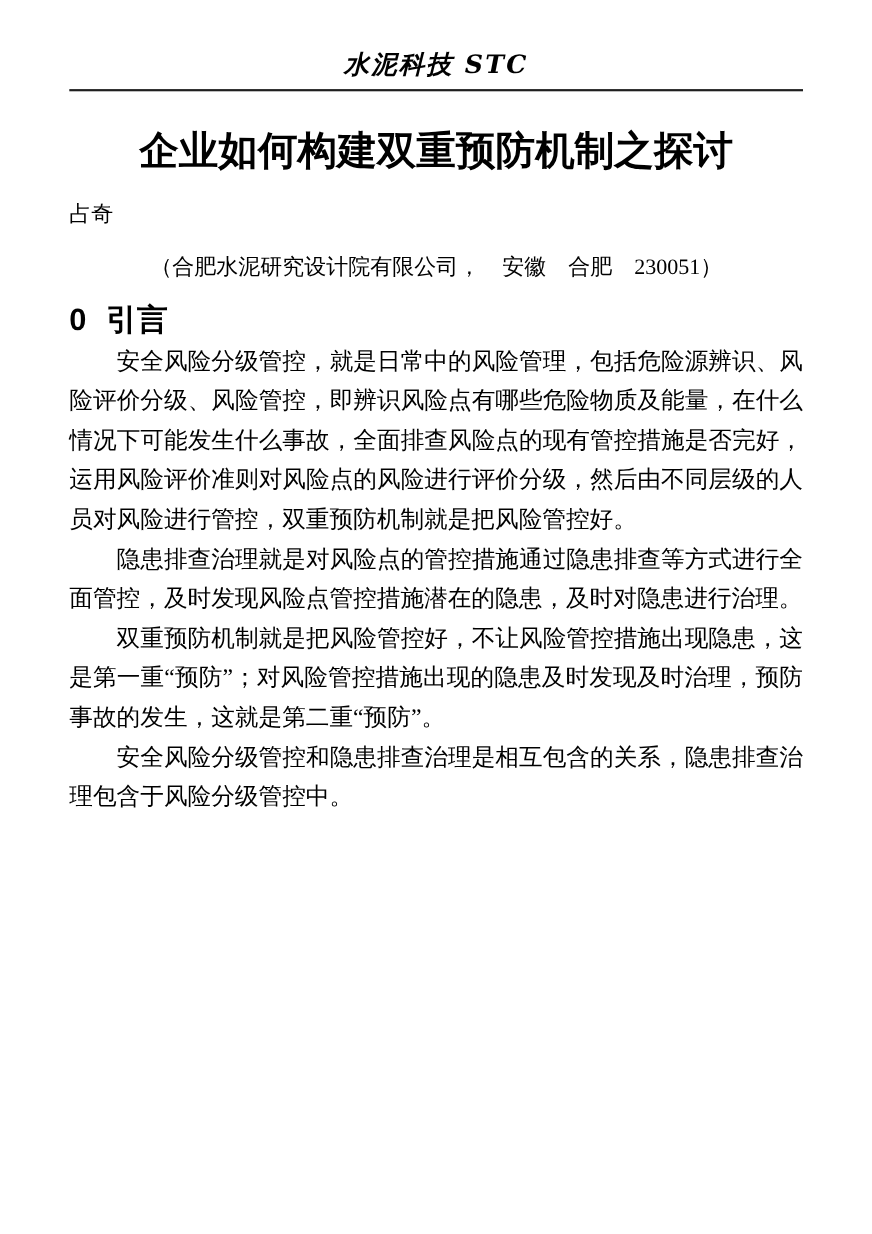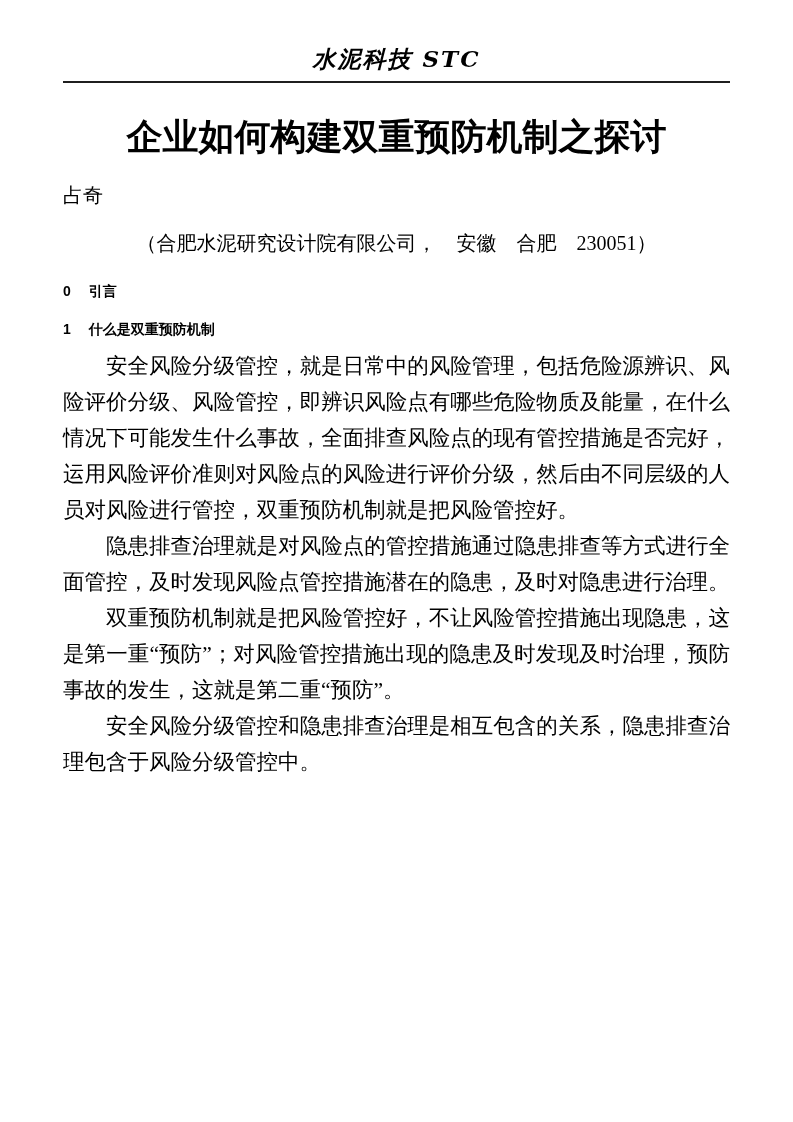--- a/index.html
+++ b/index.html
@@ -47,21 +47,21 @@
     text-align:center;
     font-size:20px;
     line-height:26px;
     white-space:pre;
   }
   .content { margin-top:16px; }
   .section-heading {
     margin:0;
     font-family:"Liberation Sans", sans-serif;
     font-weight:700;
-    font-size:14px;
+    font-size:28px;
     line-height:38px;
     color:#000;
   }
   .sec-num { display:inline-block; margin-right:18px; }
   .body-para {
     margin:0;
     font-size:21.5px;
     line-height:36px;
     text-align:justify;
     text-indent:2em;
@@ -108,23 +108,20 @@
 
   <div class="content">
 
     <section>
       <h2 class="section-heading">
         <span class="sec-num">0</span><span>引言</span>
       </h2>
     </section>
 
     <section>
-      <h2 class="section-heading">
-        <span class="sec-num">1</span><span>什么是双重预防机制</span>
-      </h2>
       <p class="body-para">安全风险分级管控，就是日常中的风险管理，包括危险源辨识、风险评价分级、风险管控，即辨识风险点有哪些危险物质及能量，在什么情况下可能发生什么事故，全面排查风险点的现有管控措施是否完好，运用风险评价准则对风险点的风险进行评价分级，然后由不同层级的人员对风险进行管控，双重预防机制就是把风险管控好。</p>
       <p class="body-para">隐患排查治理就是对风险点的管控措施通过隐患排查等方式进行全面管控，及时发现风险点管控措施潜在的隐患，及时对隐患进行治理。</p>
       <p class="body-para">双重预防机制就是把风险管控好，不让风险管控措施出现隐患，这是第一重“预防”；对风险管控措施出现的隐患及时发现及时治理，预防事故的发生，这就是第二重“预防”。</p>
       <p class="body-para">安全风险分级管控和隐患排查治理是相互包含的关系，隐患排查治理包含于风险分级管控中。</p>
     </section>
 
   </div>
 
   <div class="page-footer">
     <svg class="footer-rule-svg" viewBox="0 0 667 9" preserveAspectRatio="none" xmlns="http://www.w3.org/2000/svg">

